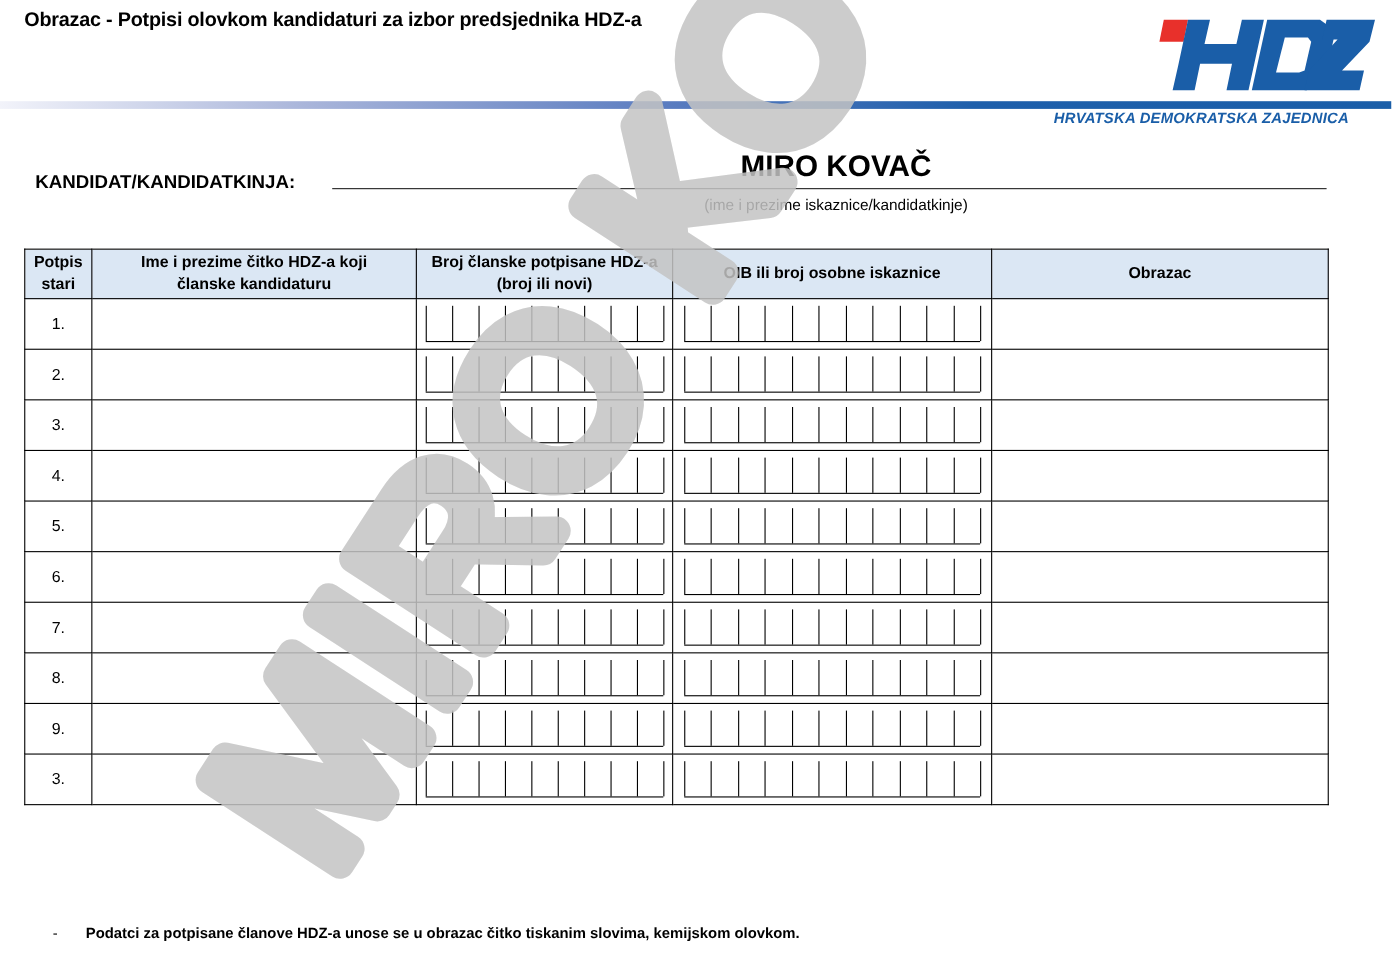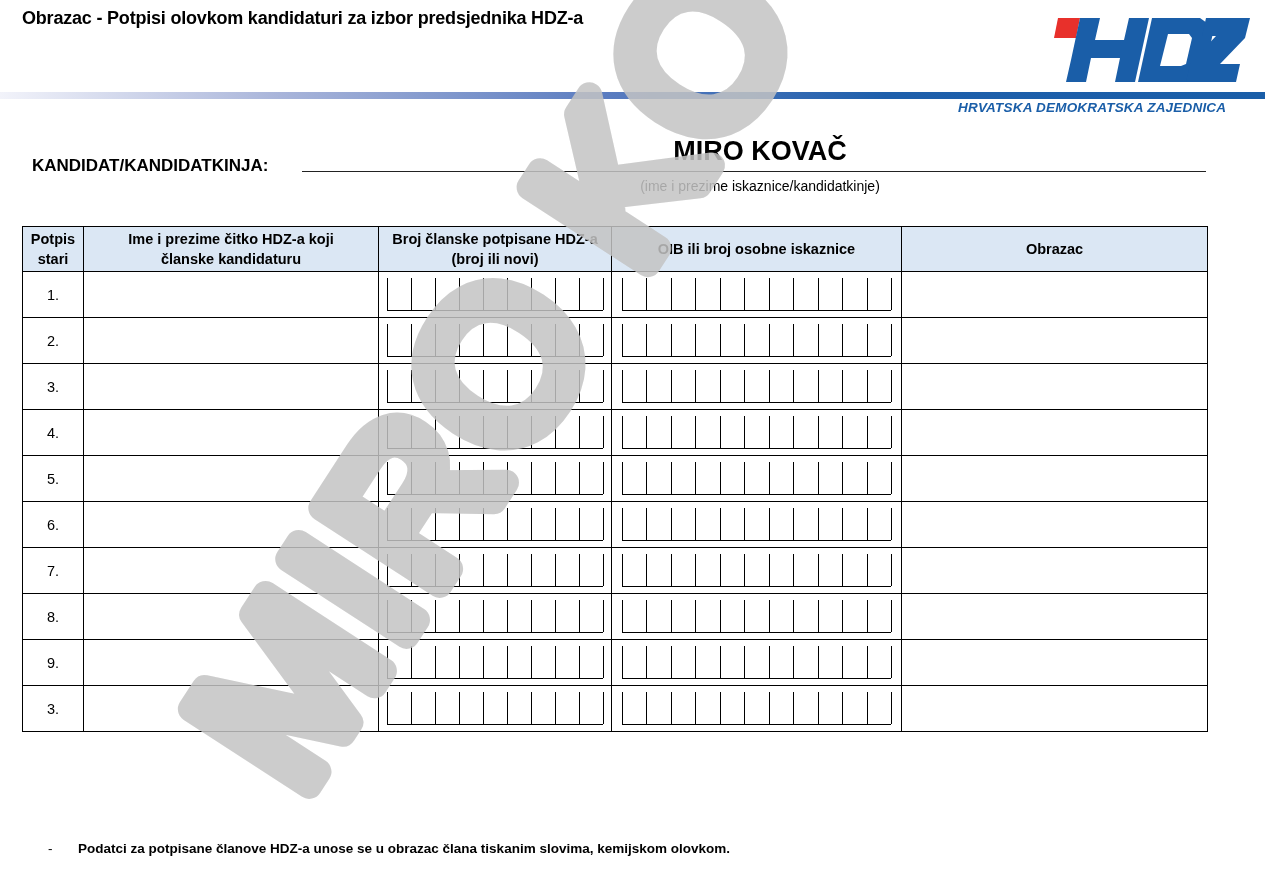--- a/index.html
+++ b/index.html
@@ -442,18 +442,18 @@
             <span style="left:245px"></span>
             <span style="left:269.5px"></span>
           </div>
         </td>
         <td></td>
       </tr>
     </tbody>
 </table>
 
 <div class="note">
-  <span class="dash">-</span><span>Podatci za potpisane članove HDZ-a unose se u obrazac člana tiskanim slovima, kemijskom olovkom.</span>
+  <span class="dash">-</span><span>Podatci za potpisane članove HDZ-a unose se u obrazac čitko tiskanim slovima, kemijskom olovkom.</span>
 </div>
 
 <svg class="watermark" viewBox="0 0 1265 875" xmlns="http://www.w3.org/2000/svg">
   <text id="wm-text" x="0" y="0" transform="translate(300,800) rotate(-57)" font-family="Liberation Sans, sans-serif" font-size="205" font-weight="normal" fill="none" stroke="#c4c4c4" stroke-width="26" stroke-linejoin="round" stroke-linecap="round" opacity="0.85" letter-spacing="6">MIRO KOVAČ</text>
 </svg>
 
 </body></html>

